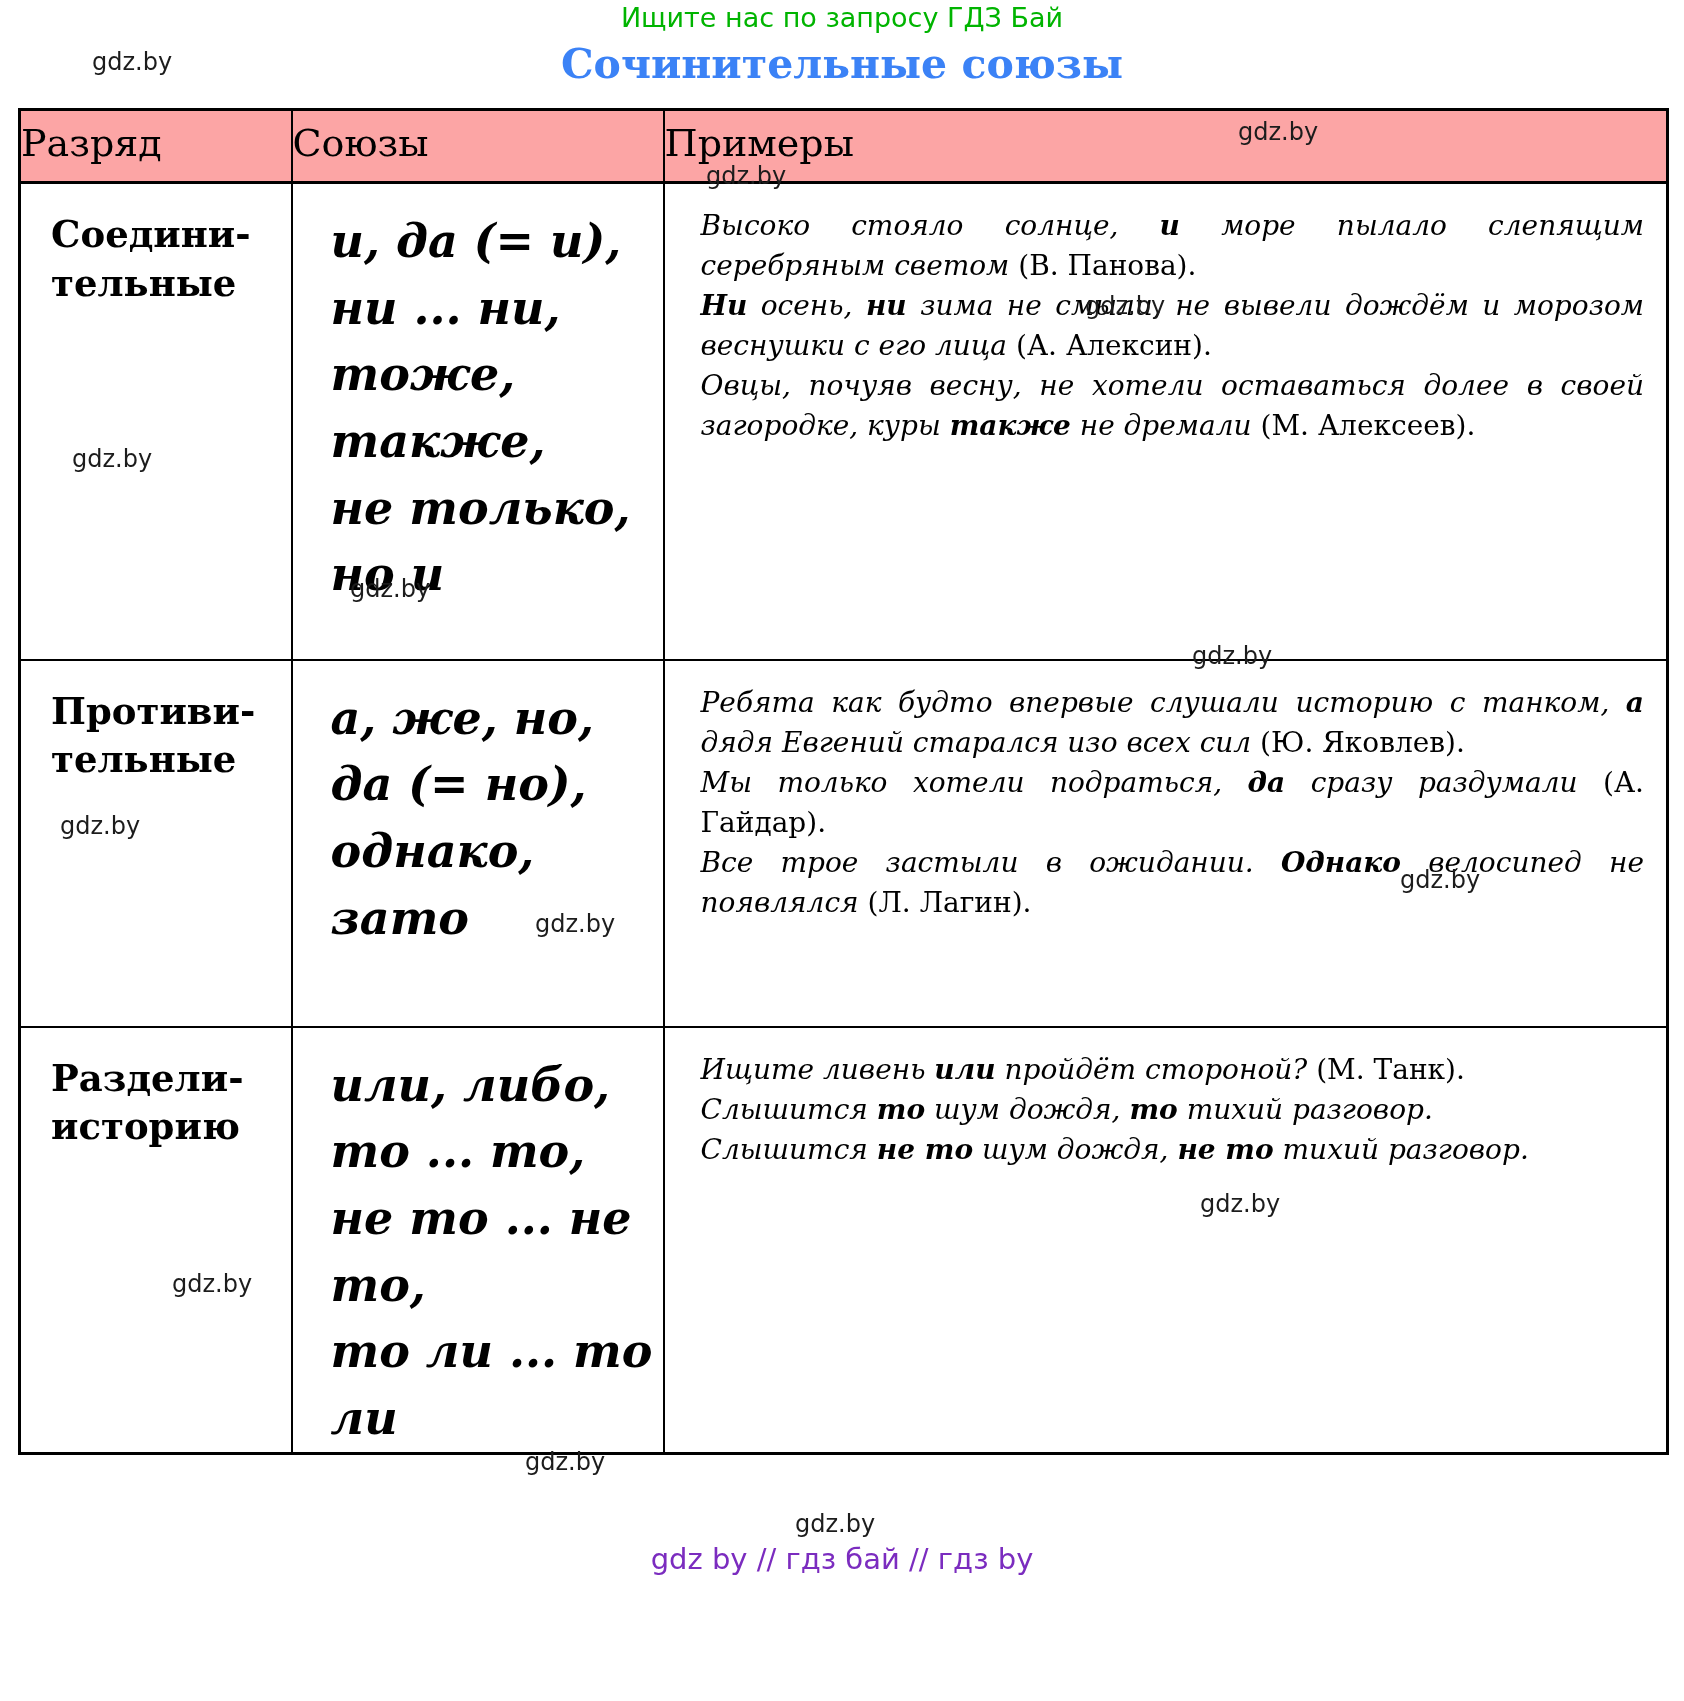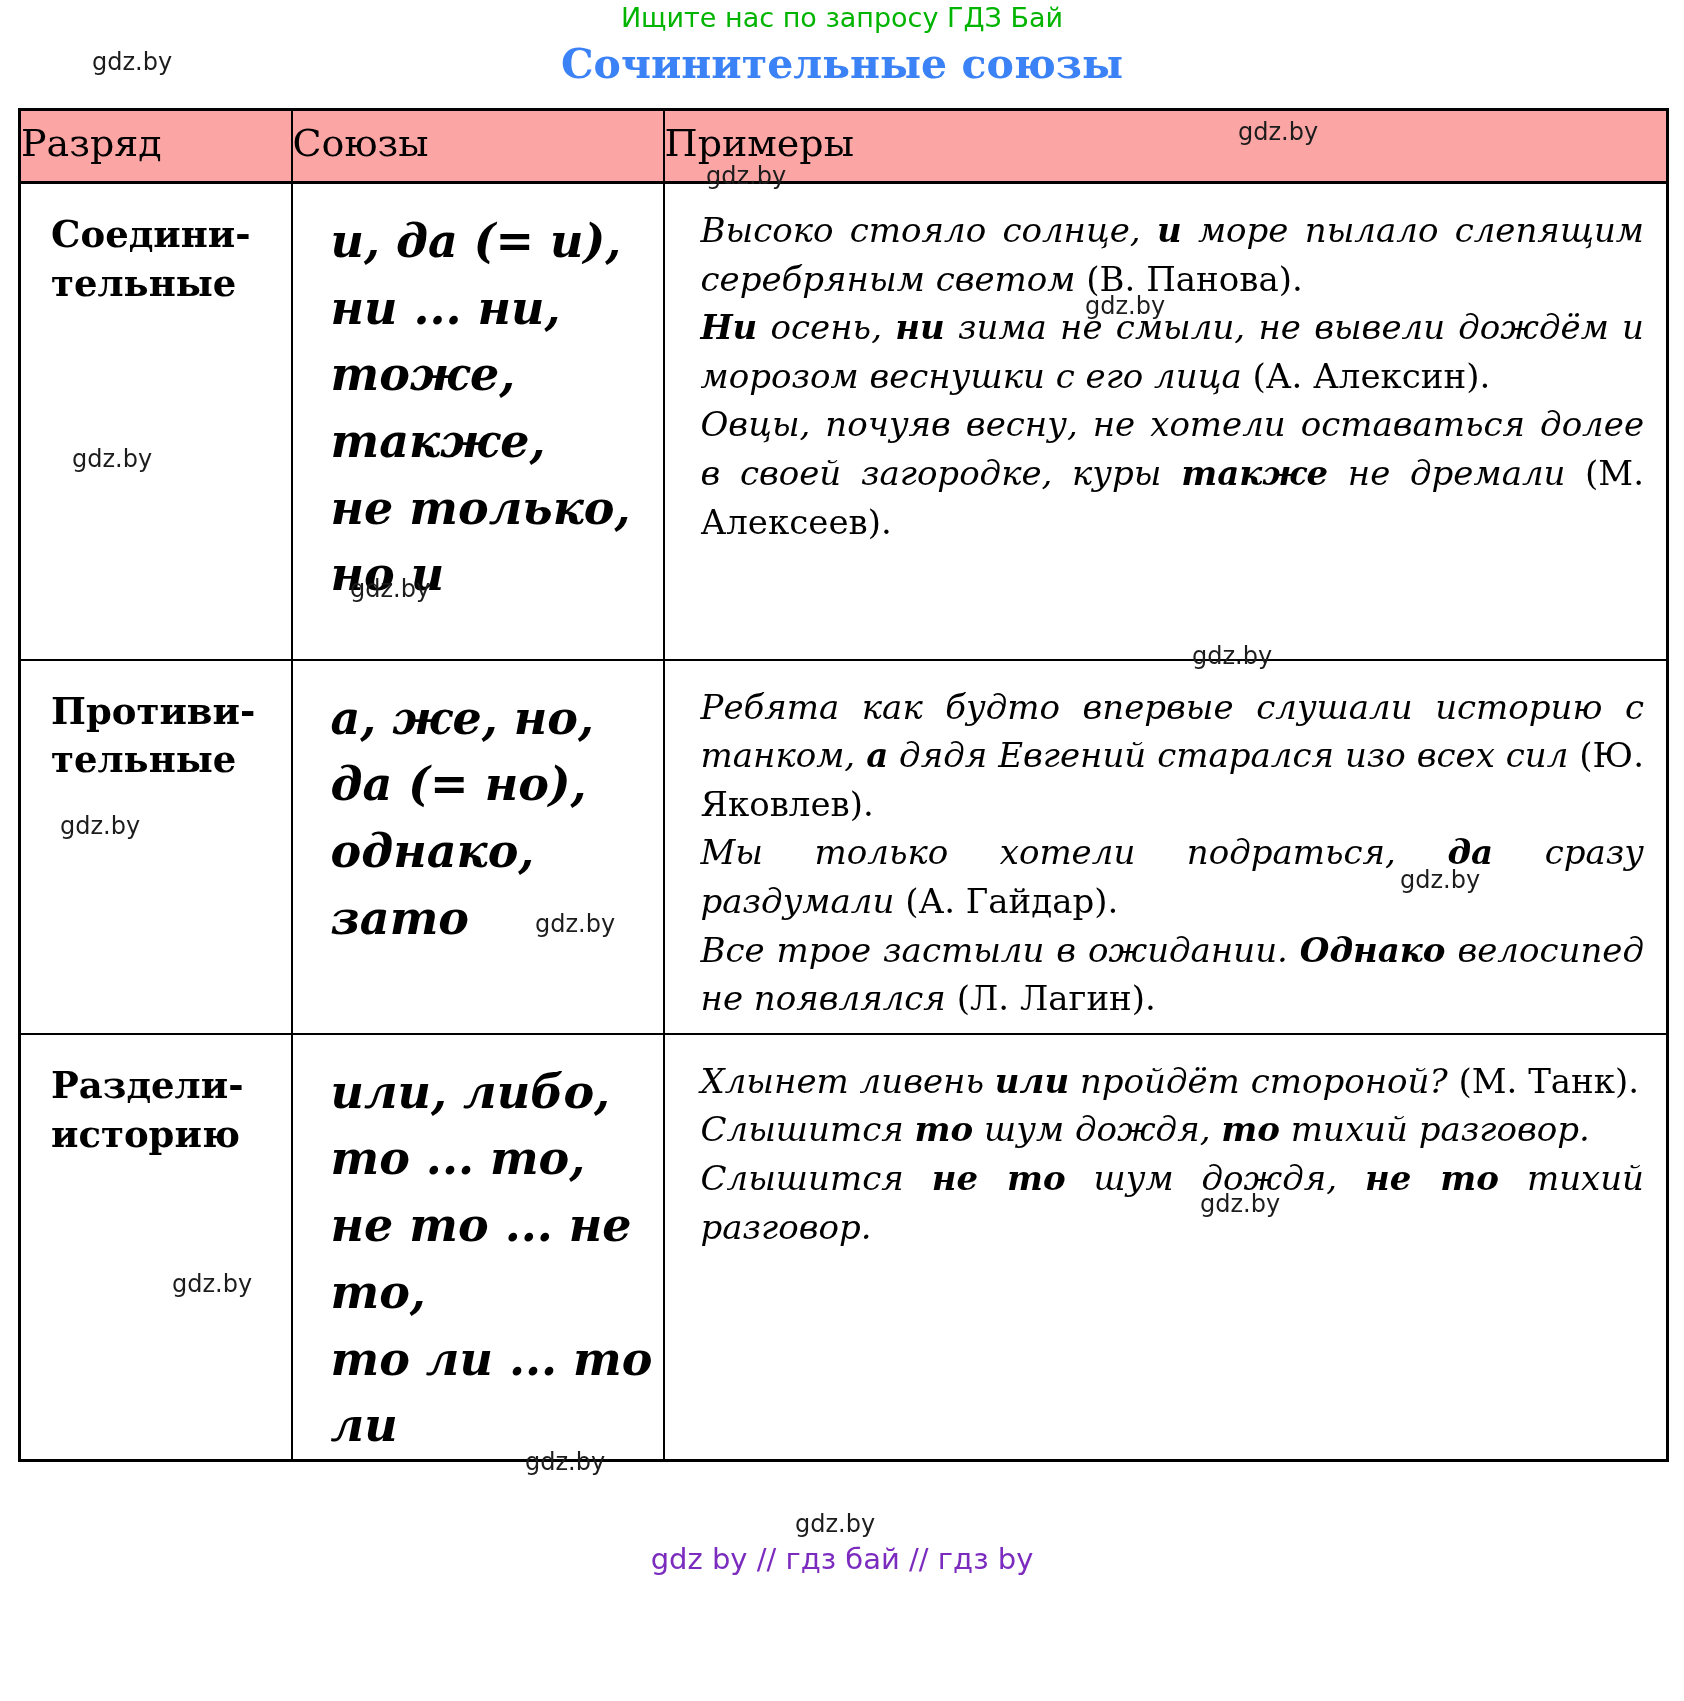--- a/index.html
+++ b/index.html
@@ -51,21 +51,21 @@
   }
   td.conj {
     font-weight: bold;
     font-style: italic;
     font-size: 46px;
     line-height: 1.45;
     padding: 24px 8px 0 38px;
     white-space: pre-line;
   }
   td.ex {
-    font-size: 34px;
+    font-size: 28px;
     line-height: 1.43;
     padding: 22px 22px 10px 36px;
     text-align: justify;
   }
   td.ex p { margin: 0; }
   .seg-i { font-style: italic; }
   .seg-b { font-style: italic; font-weight: bold; }
   .seg-r { font-style: normal; }
   tr.r1 td { height: 477px; }
   tr.r2 td { height: 367px; }
@@ -133,21 +133,21 @@
       </td>
     </tr>
     <tr class="r3">
       <td class="cat">Раздели-
 историю</td>
       <td class="conj">или, либо,
 то ... то,
 не то ... не то,
 то ли ... то ли</td>
       <td class="ex">
-        <p><span class="seg-i">Хлынет ливень </span><span class="seg-b">или</span><span class="seg-i"> пройдёт стороной? </span><span class="seg-r">(М. Танк).</span></p>
+        <p><span class="seg-i">Ищите ливень </span><span class="seg-b">или</span><span class="seg-i"> пройдёт стороной? </span><span class="seg-r">(М. Танк).</span></p>
         <p><span class="seg-i">Слышится </span><span class="seg-b">то</span><span class="seg-i"> шум дождя, </span><span class="seg-b">то</span><span class="seg-i"> тихий разговор.</span></p>
         <p><span class="seg-i">Слышится </span><span class="seg-b">не то</span><span class="seg-i"> шум дождя, </span><span class="seg-b">не то</span><span class="seg-i"> тихий разговор.</span></p>
       </td>
     </tr>
   </tbody>
 </table>
 
 <span class="wm" style="left:92px;  top:48px;">gdz.by</span>
 <span class="wm" style="left:1238px;top:118px;">gdz.by</span>
 <span class="wm" style="left:706px; top:162px;">gdz.by</span>

